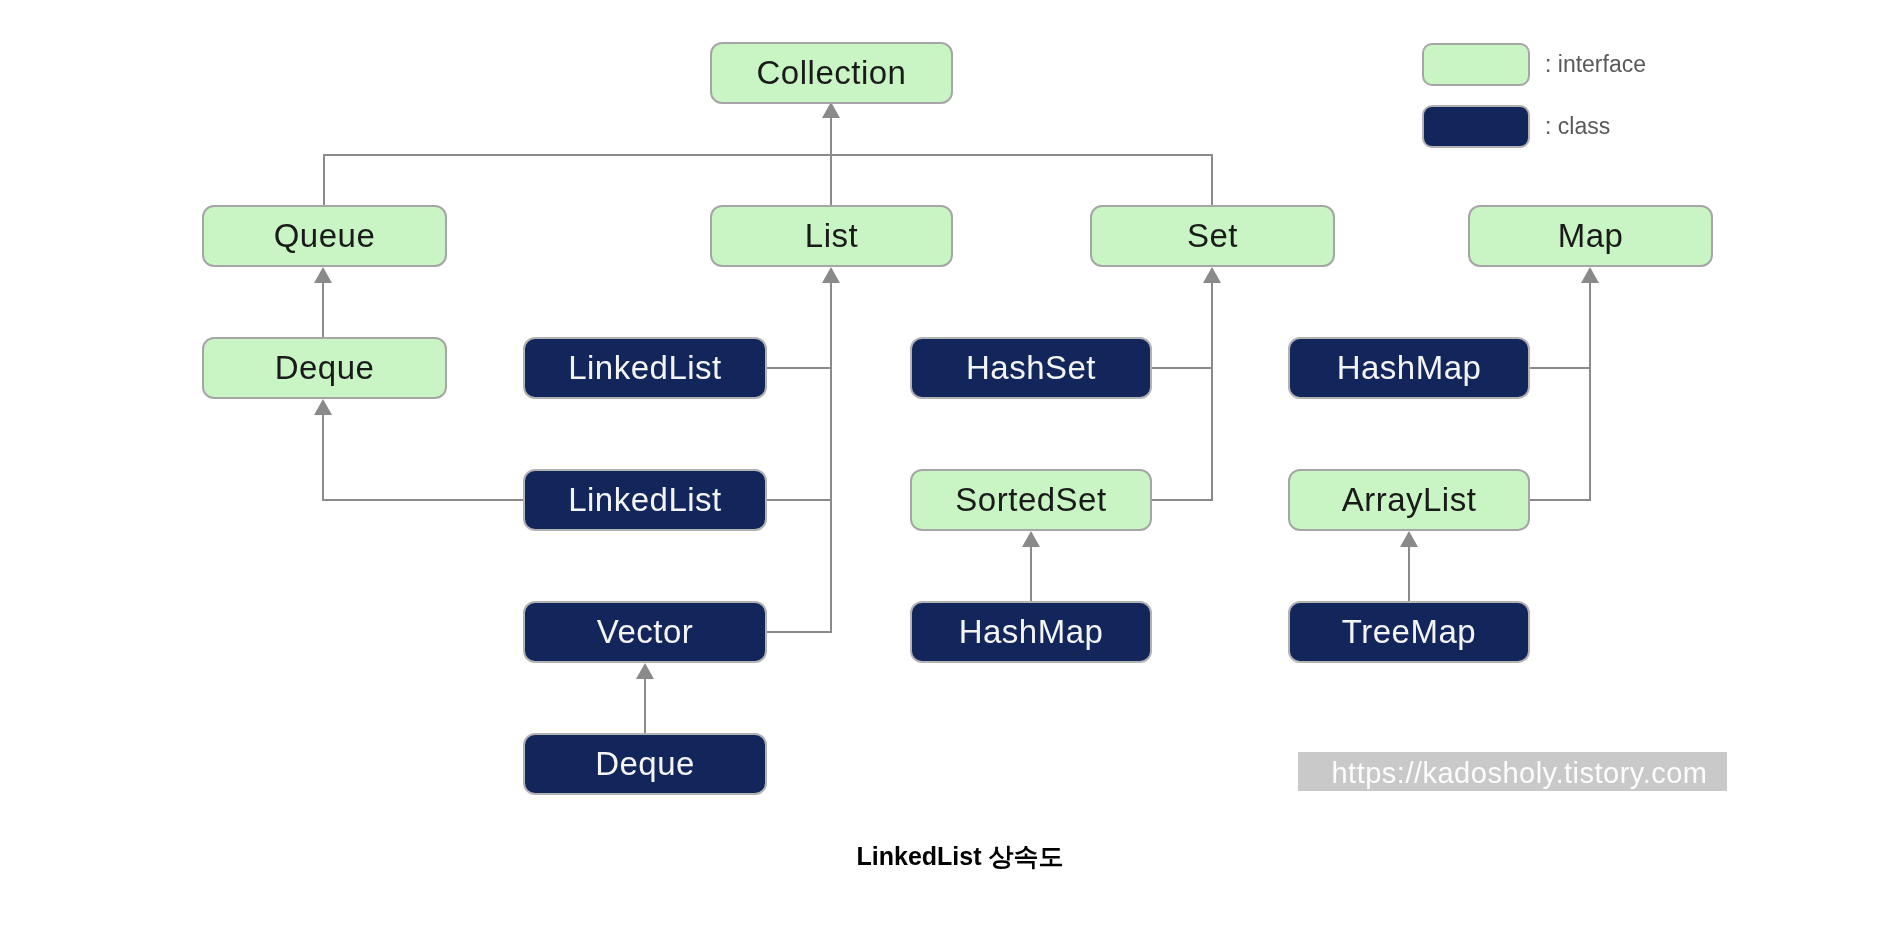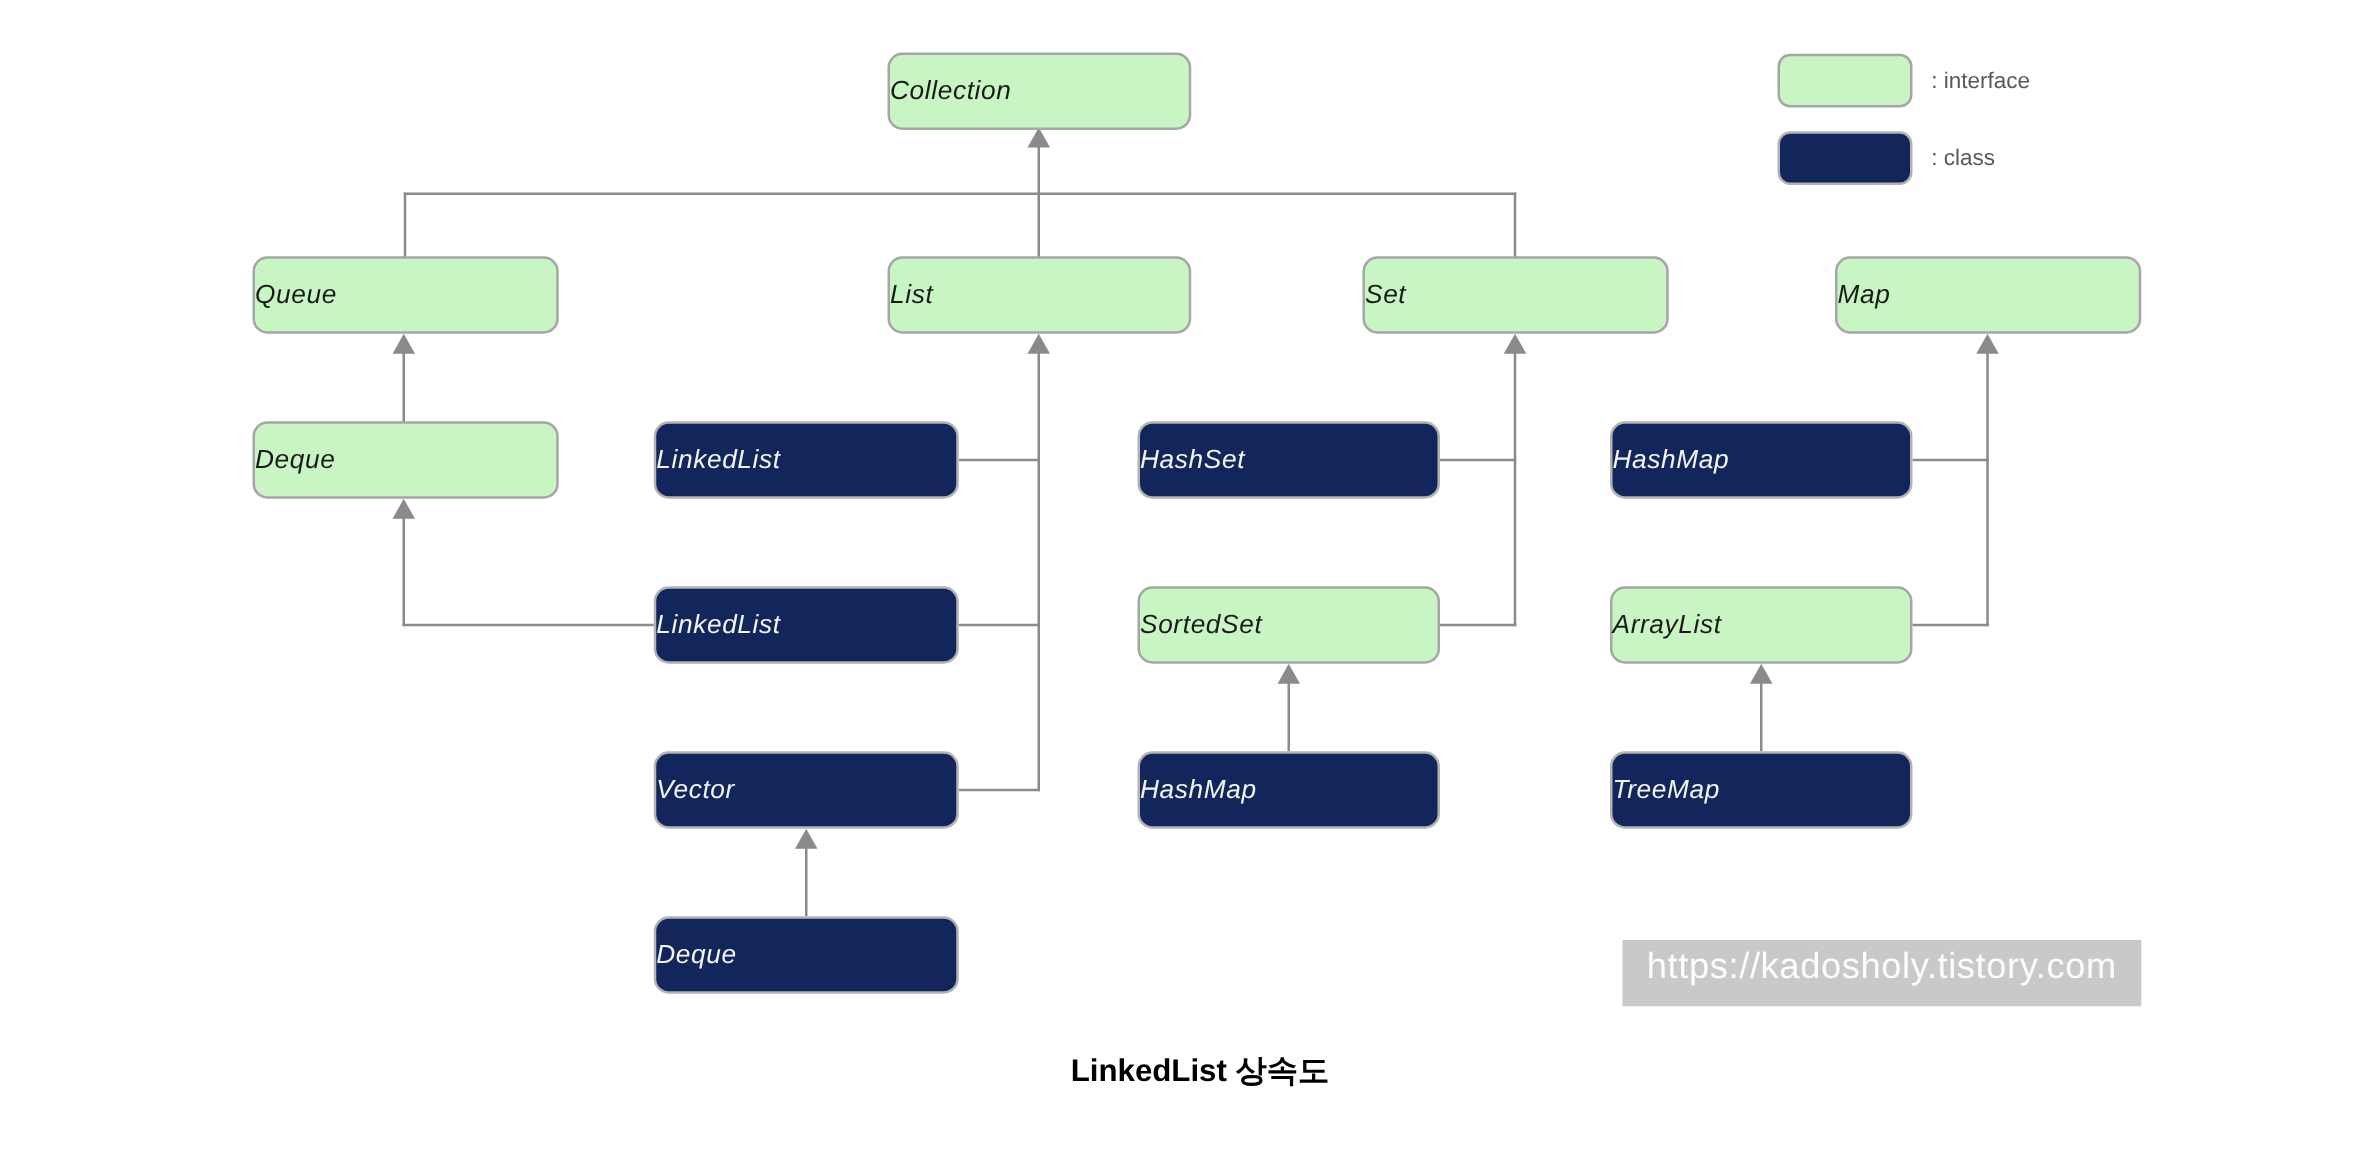--- a/index.html
+++ b/index.html
@@ -3,21 +3,21 @@
 <meta charset="utf-8">
 <style>
   html,body{margin:0;padding:0;background:#fff;}
   .canvas{
     position:relative;width:1888px;height:940px;background:#fff;overflow:hidden;
     font-family:"Liberation Sans","DejaVu Sans",sans-serif;
   }
   
   .node{
     position:absolute;height:58px;border-radius:12px;
-    line-height:58px;font-size:21px;letter-spacing:.5px;font-style:italic;
+    text-align:center;line-height:58px;font-size:33px;letter-spacing:.5px;
   }
   .node.interface{
     background:var(--interface-fill,#c9f5c4);
     border:2px solid var(--interface-border,#a6a6a6);
     color:#1a1a1a;
   }
   .node.class{
     background:var(--class-fill,#13265c);
     border:2px solid var(--class-border,#b3b3b3);
     color:#f4f4f4;
@@ -30,27 +30,27 @@
     position:absolute;width:0;height:0;
     border-left:9px solid transparent;border-right:9px solid transparent;
     border-bottom:16px solid var(--line,#8a8a8a);
   }
   
   .legend-swatch{position:absolute;left:1422px;width:104px;height:39px;border-radius:10px;}
   .legend-swatch.interface{background:var(--interface-fill,#c9f5c4);border:2px solid var(--interface-border,#a6a6a6);}
   .legend-swatch.class{background:var(--class-fill,#13265c);border:2px solid var(--class-border,#b3b3b3);}
   .legend-label{
     position:absolute;left:1545px;height:43px;line-height:43px;
-    color:var(--legend-text,#595959);font-size:18px;
+    color:var(--legend-text,#595959);font-size:23px;
   }
   
   .watermark{
-    position:absolute;left:1298px;top:752px;width:415px;height:53px;
+    position:absolute;left:1298px;top:752px;width:415px;height:39px;
     background:var(--watermark-bg,#c9c9c9);color:var(--watermark-text,#fdfdfd);
-    font-size:29px;line-height:43px;text-align:center;letter-spacing:.5px;
+    font-size:29px;line-height:43px;text-align:center;letter-spacing:.5px;padding-left:14px;
   }
   
   .caption{
     position:absolute;left:460px;top:840px;width:1000px;text-align:center;
     color:#000;font-size:25px;font-weight:700;
   }
 </style>
 </head>
 <body>
 

